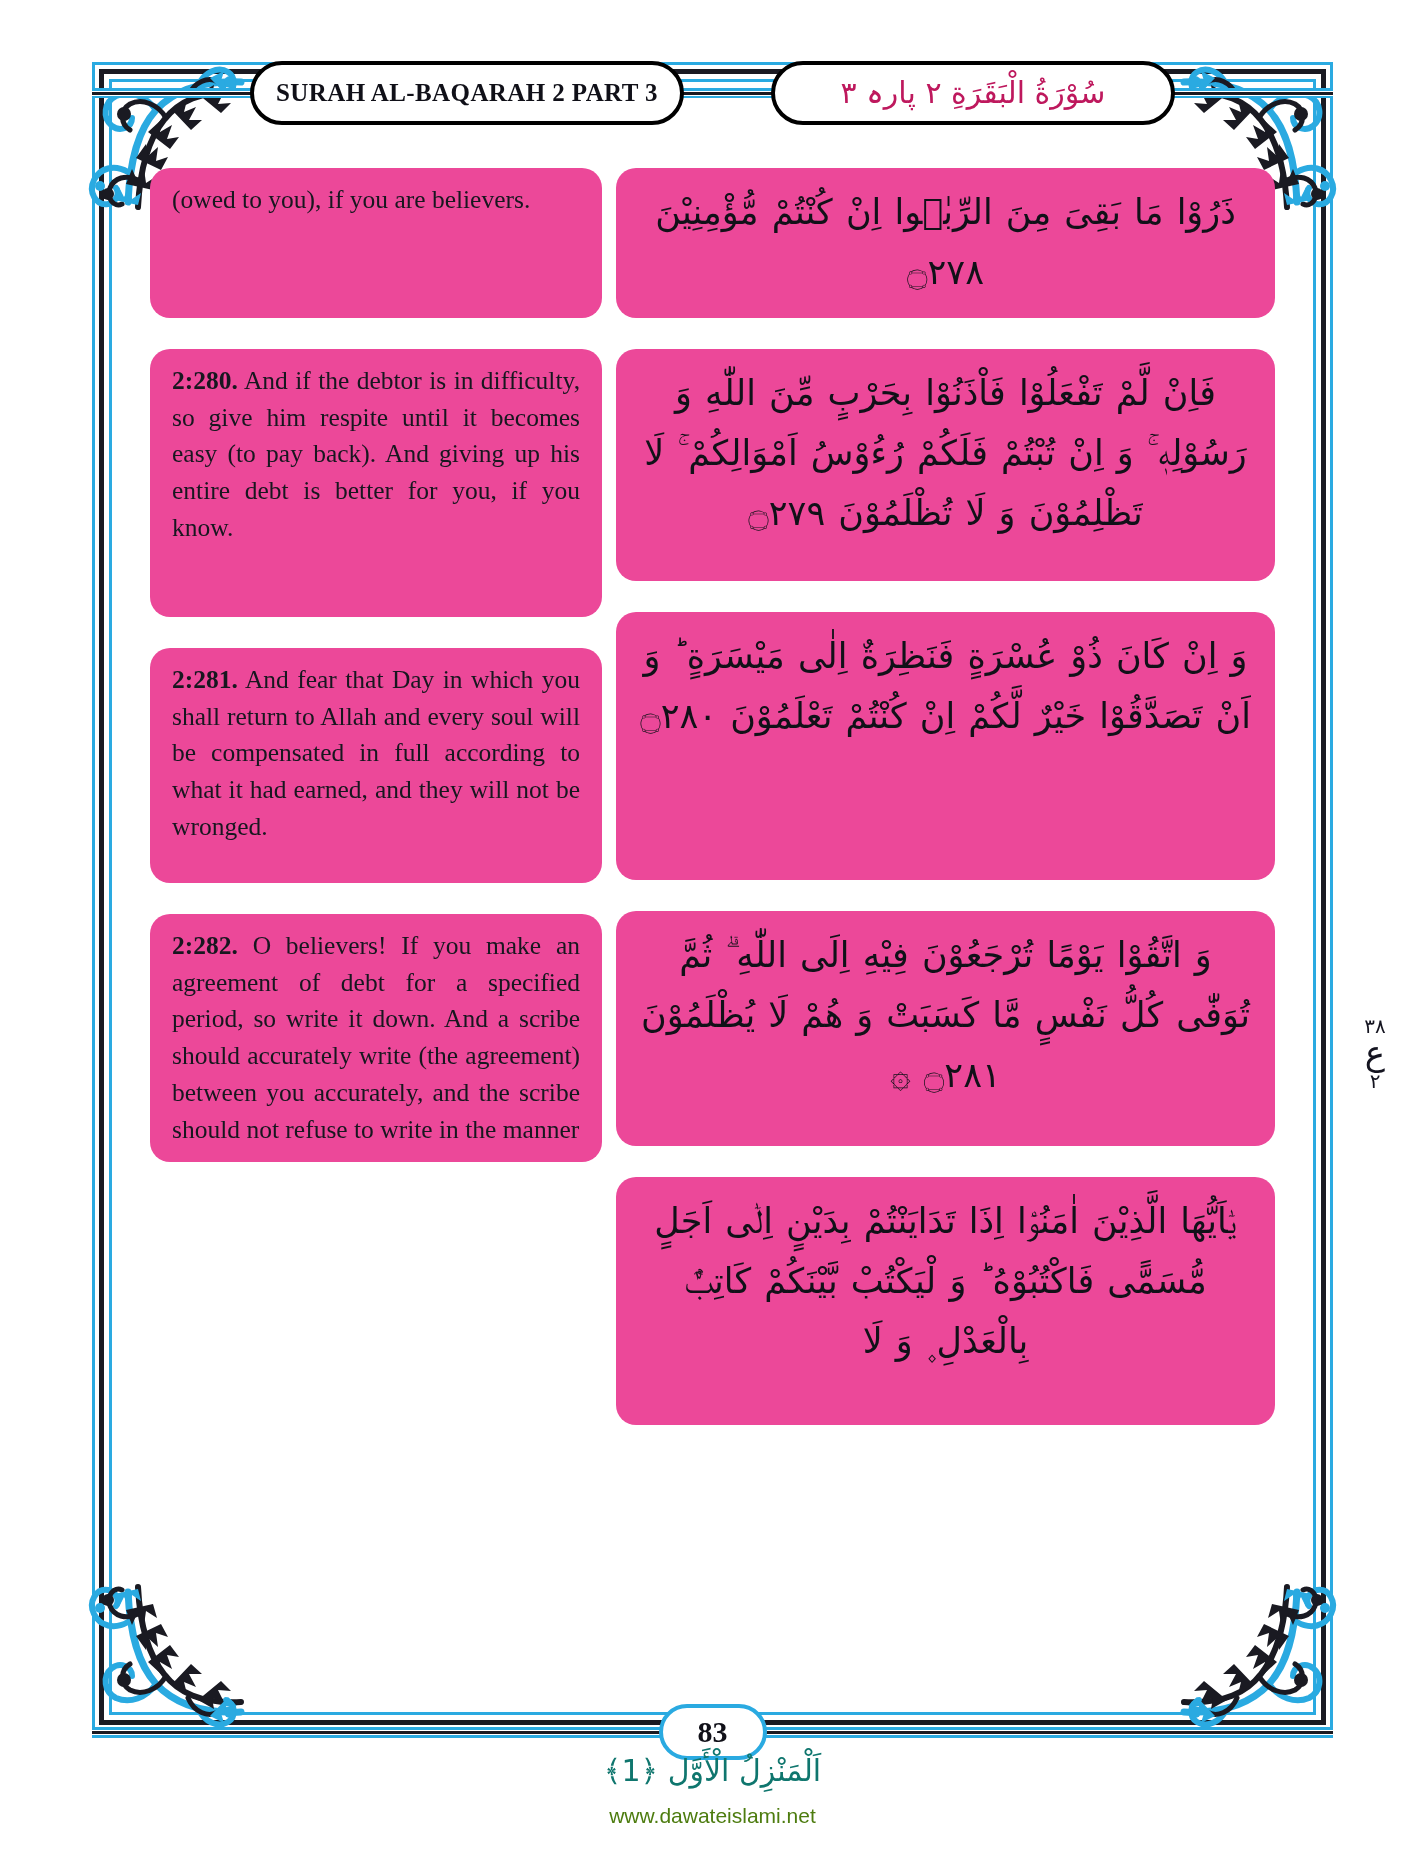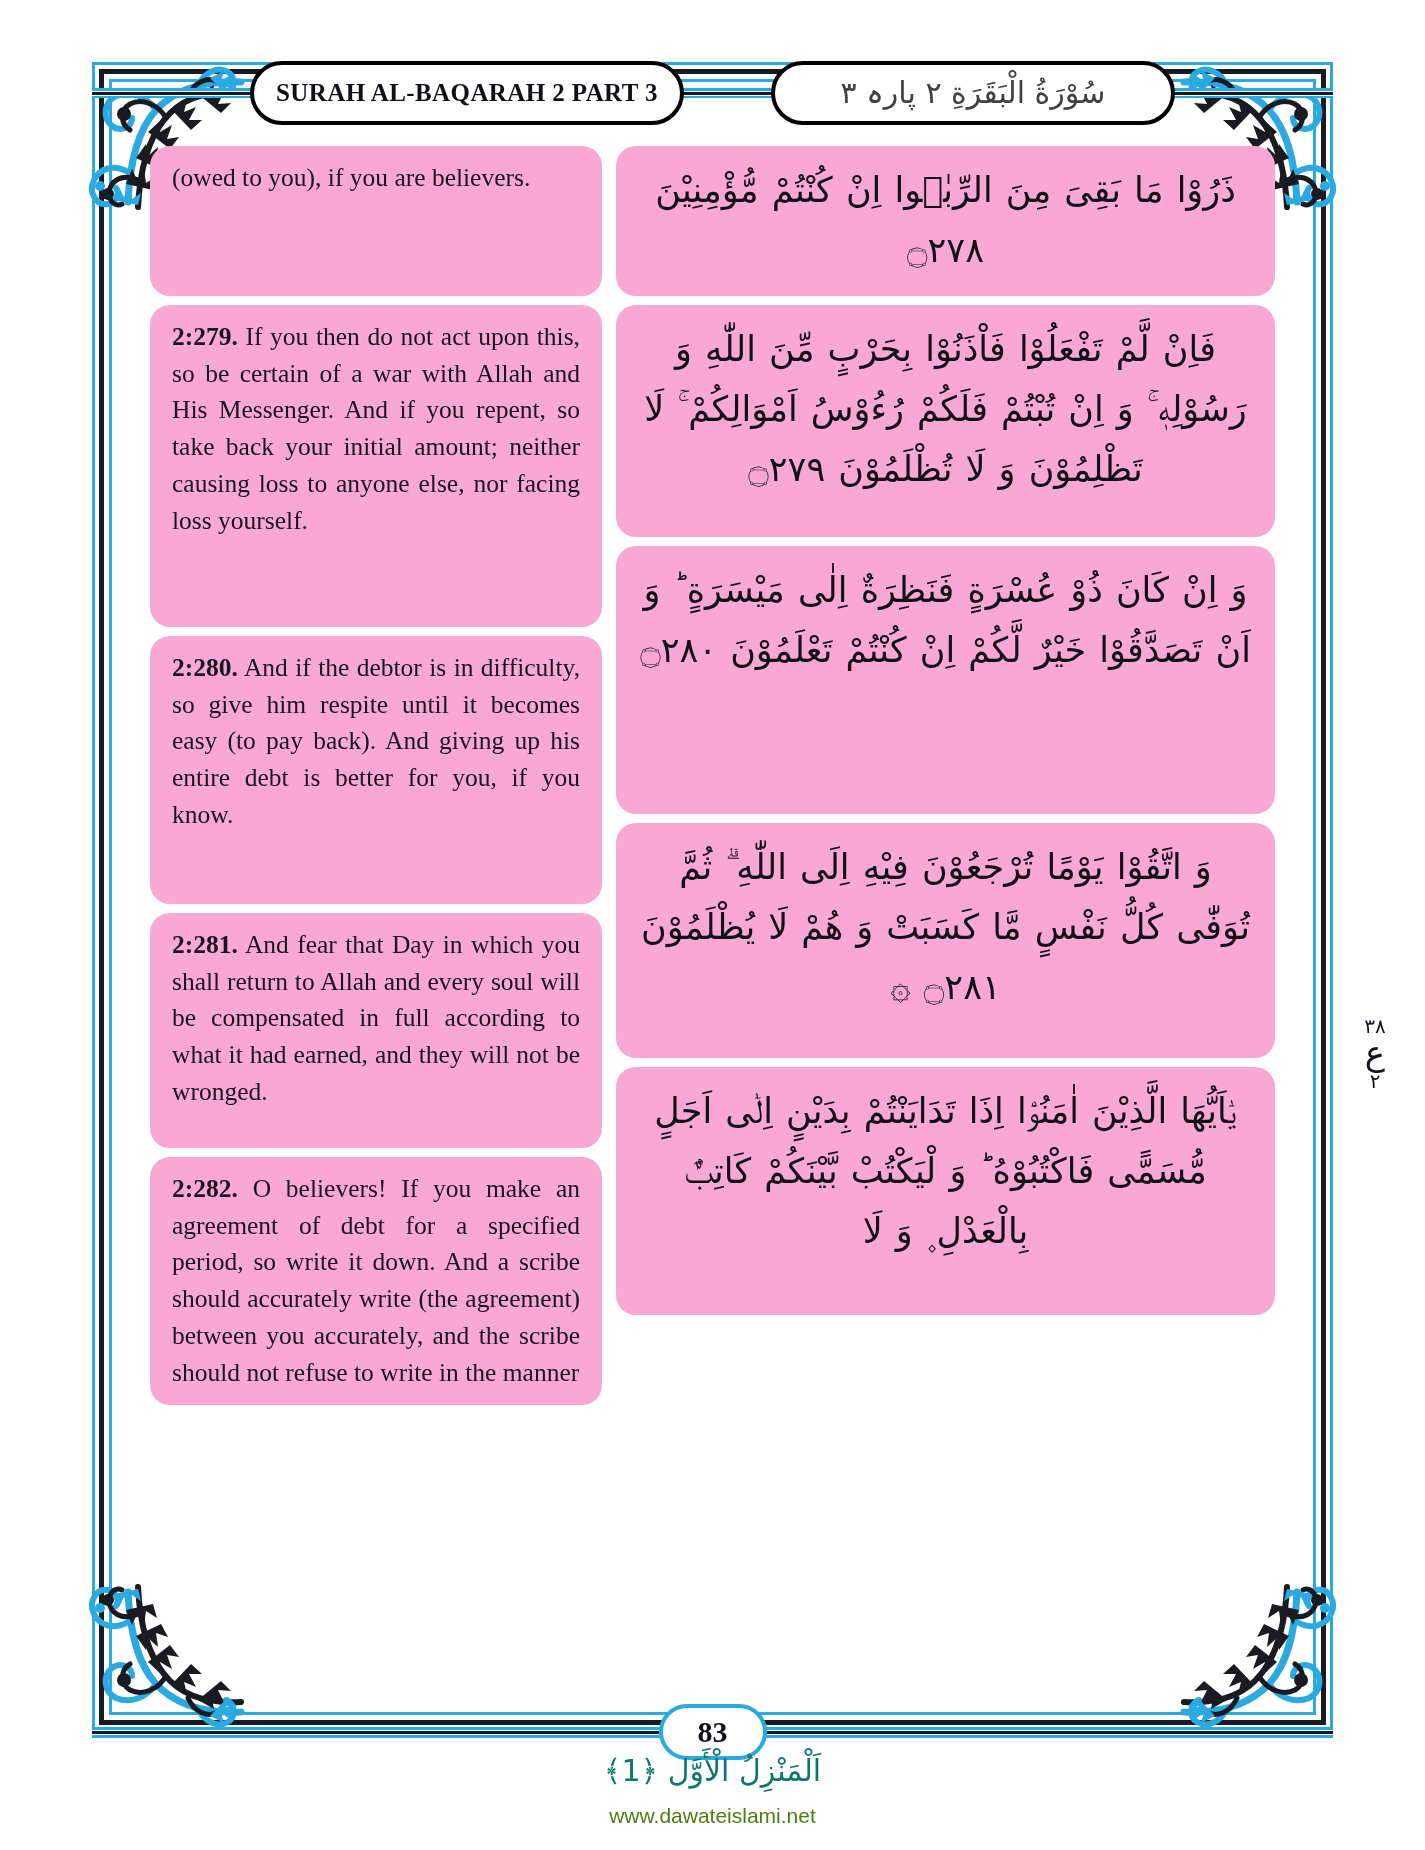--- a/index.html
+++ b/index.html
@@ -85,21 +85,21 @@
     font-family: "Liberation Serif", serif;
     font-weight: bold;
     font-size: 25px;
     letter-spacing: 0.4px;
     color: #101018;
     white-space: nowrap;
   }
   .surah-ar {
     font-family: "DejaVu Sans", sans-serif;
     font-size: 30px;
-    color: #404040;
+    color: #be185d;
     direction: rtl;
     white-space: nowrap;
     line-height: 1;
   }
 
   
   .content {
     position: absolute;
     left: 150px;
     right: 150px;
@@ -110,24 +110,25 @@
   }
   .col {
     display: flex;
     flex-direction: column;
     gap: 9px;
   }
   .col-en { width: 452px; flex: 0 0 452px; }
   .col-ar { flex: 1 1 auto; }
 
   .block {
-    background: #f9a8d4;
+    background: #ec4899;
     border-radius: 20px;
     padding: 14px 22px 16px 22px;
     overflow: hidden;
+    margin-top: 22px;
   }
 
   .en-text {
     font-family: "Liberation Serif", serif;
     font-size: 25.5px;
     line-height: 1.44;
     text-align: justify;
     text-align-last: left;
     color: #17171f;
     hyphens: none;
@@ -369,26 +370,20 @@
   </div>
 
   <div class="content">
 
     <div class="col col-en">
       <div class="block h-b1">
         <p class="en-text">
           <span class="vnum"></span><span>(owed to you), if you are believers.</span>
         </p>
       </div>
-      <div class="block h-b2">
-        <p class="en-text">
-          <span class="vnum">2:279.</span>
-          <span>If you then do not act upon this, so be certain of a war with Allah and His Messenger. And if you repent, so take back your initial amount; neither causing loss to anyone else, nor facing loss yourself.</span>
-        </p>
-      </div>
       <div class="block h-b3">
         <p class="en-text">
           <span class="vnum">2:280.</span>
           <span>And if the debtor is in difficulty, so give him respite until it becomes easy (to pay back). And giving up his entire debt is better for you, if you know.</span>
         </p>
       </div>
       <div class="block h-b4">
         <p class="en-text">
           <span class="vnum">2:281.</span>
           <span>And fear that Day in which you shall return to Allah and every soul will be compensated in full according to what it had earned, and they will not be wronged.</span>

